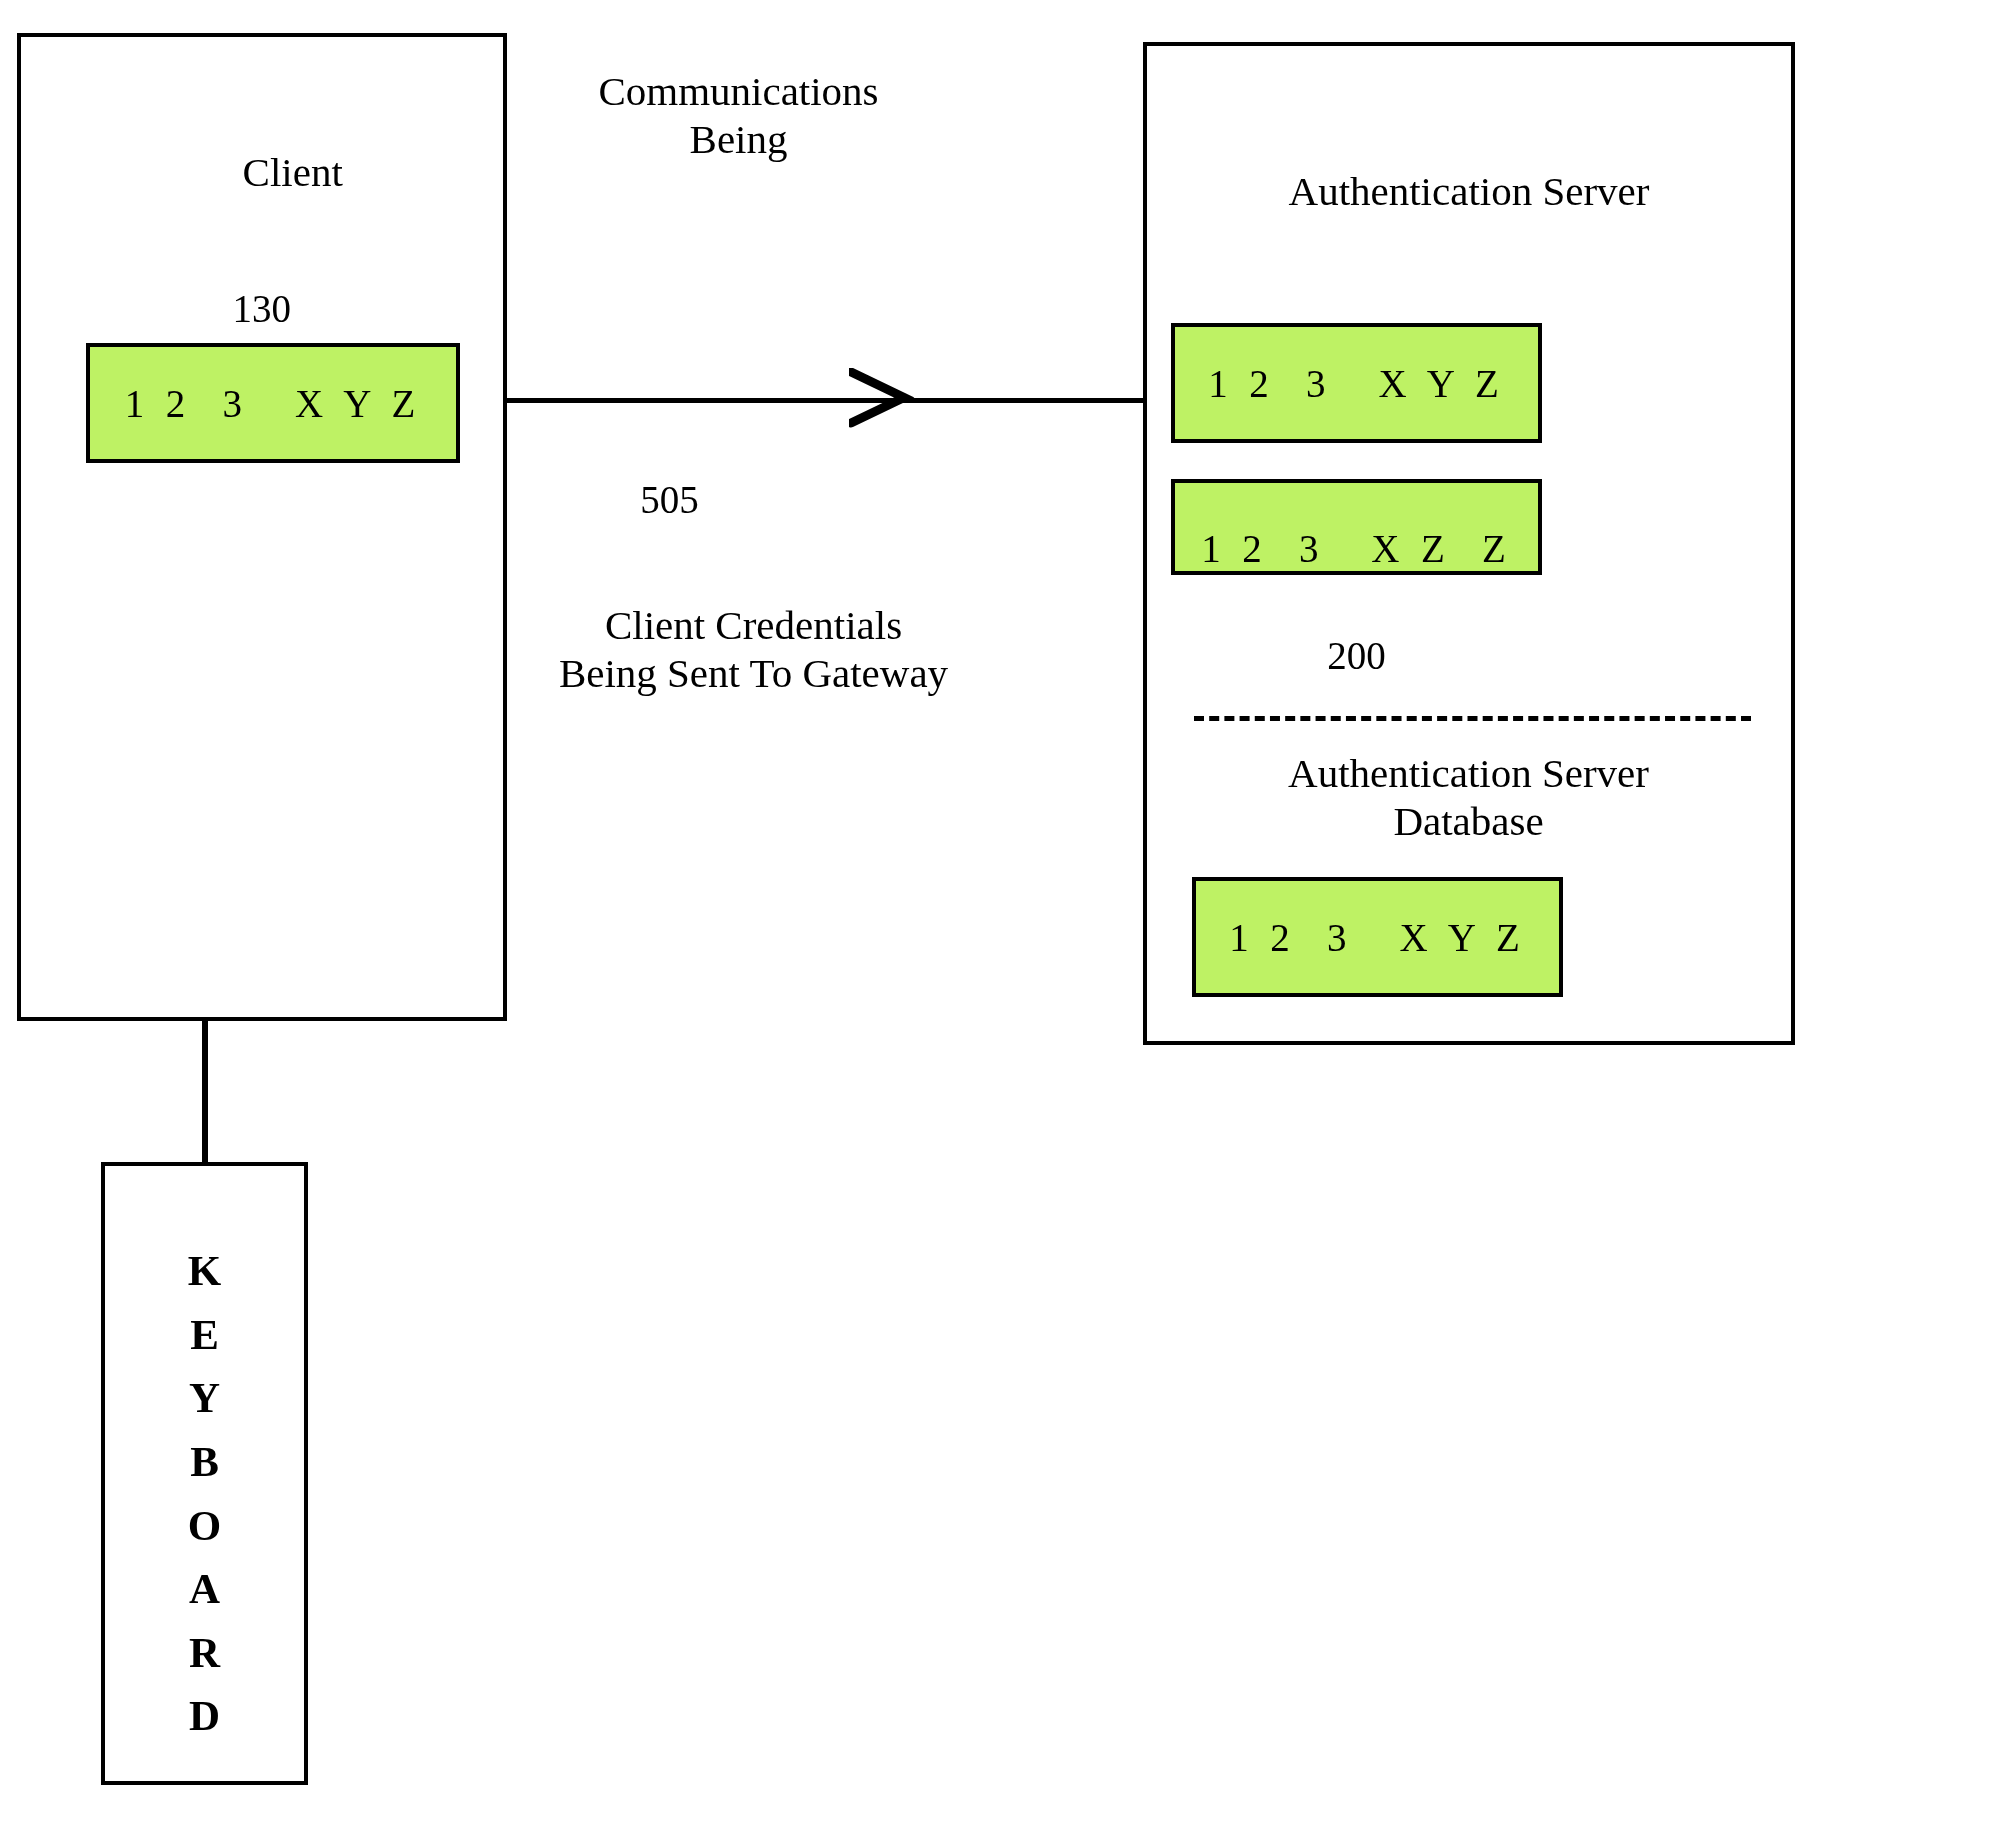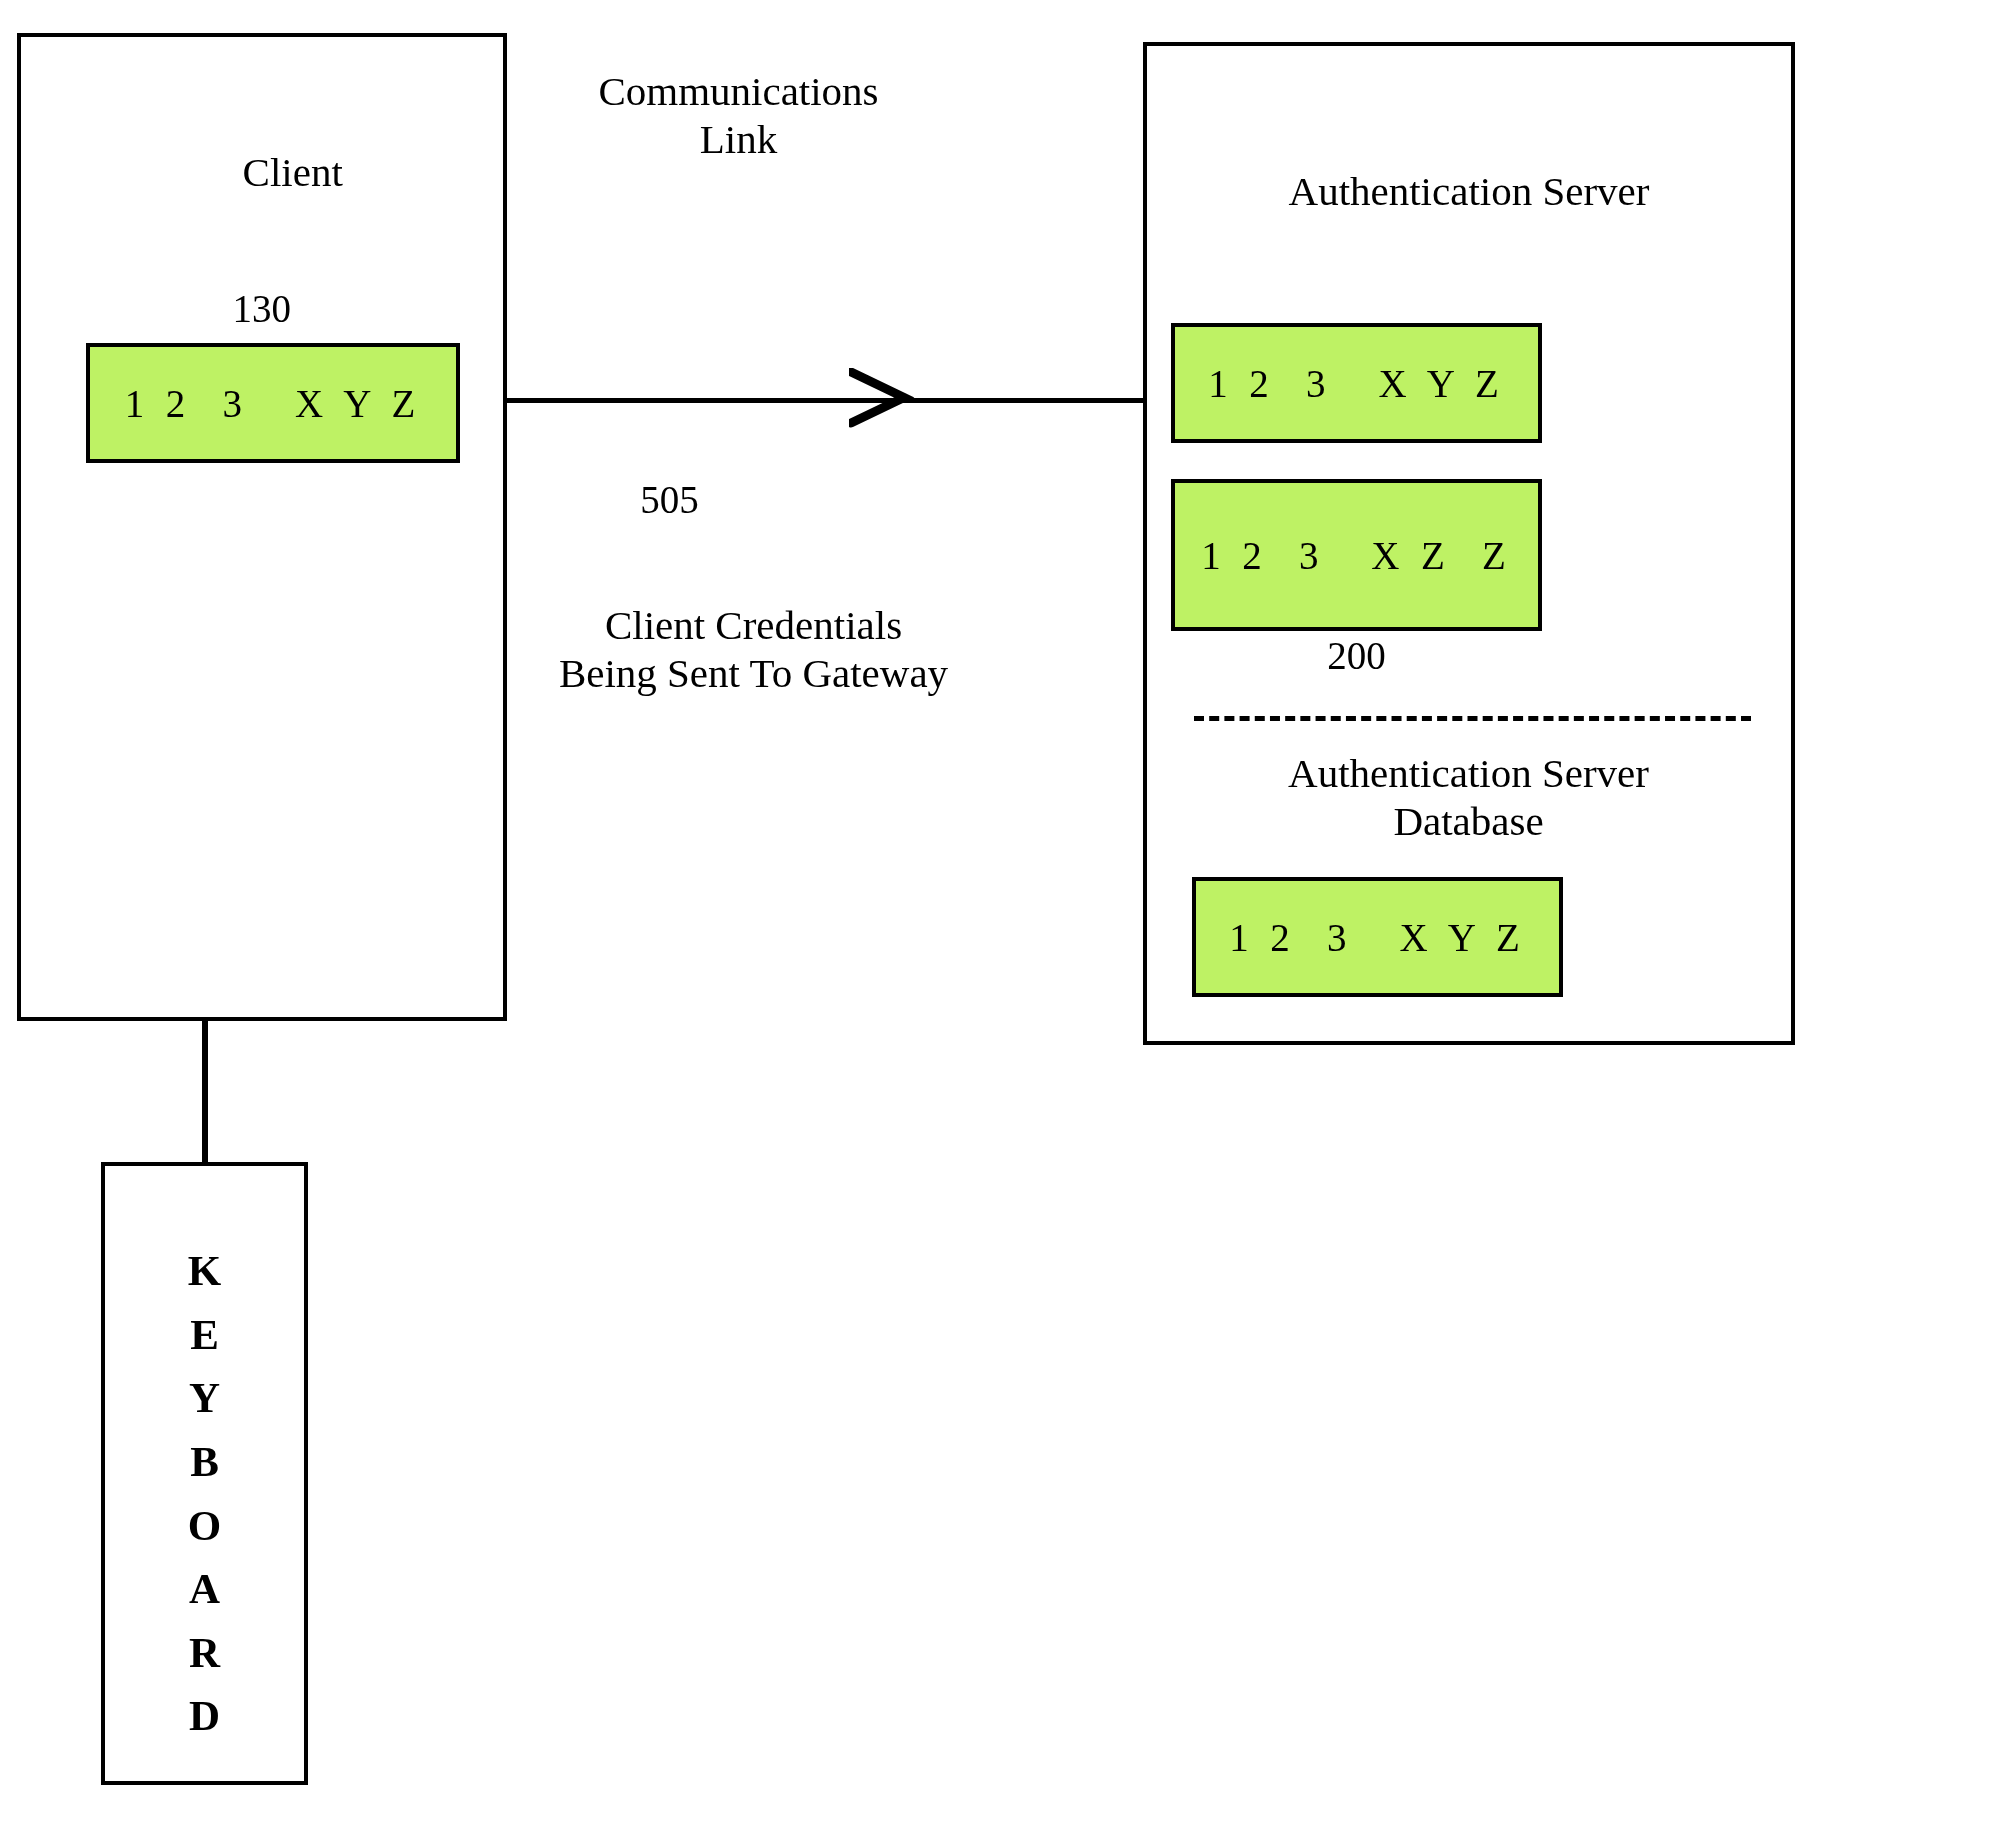--- a/index.html
+++ b/index.html
@@ -116,21 +116,21 @@
     <span>E</span>
     <span>Y</span>
     <span>B</span>
     <span>O</span>
     <span>A</span>
     <span>R</span>
     <span>D</span>
   </div>
 
   <div class="label t-commlink" style="left:512px; top:67px; width:453px;">Communications
-Link</div>
+Being</div>
 
   <div class="hline" style="left:504px; top:398px; width:642px;"></div>
 
   <div class="arrowhead" style="left:849px; top:368px;">
     <svg width="69" height="61" viewBox="0 0 70 62" aria-hidden="true">
       <path d="M2 4 L56 30 L2 56" fill="none" stroke="#000000" stroke-width="9" stroke-linecap="round" stroke-linejoin="miter"></path>
     </svg>
   </div>
 
   <div class="label t-ref" style="left:512px; top:477px; width:315px;">505</div>
@@ -139,21 +139,21 @@
 Being Sent To Gateway</div>
 
   <div class="box" style="left:1143px; top:42px; width:652px; height:1003px;"></div>
 
   <div class="label t-server" style="left:1143px; top:167px; width:652px;">Authentication Server</div>
 
   <div class="inner-box" style="left:1171px; top:323px; width:371px; height:120px;">
     <span class="cred-text">1 2  3   X Y Z</span>
   </div>
 
-  <div class="inner-box" style="left:1171px; top:479px; width:371px; height:152px;">
+  <div class="inner-box" style="left:1171px; top:479px; width:371px; height:96px;align-items:flex-end;">
     <span class="cred-text">1 2  3   X Z  Z</span>
   </div>
 
   <div class="label t-ref" style="left:1171px; top:633px; width:371px;">200</div>
 
   <div class="dashed-sep" style="left:1194px; top:716px; width:557px;"></div>
 
   <div class="label t-dbtitle" style="left:1162px; top:749px; width:613px;">Authentication Server
 Database</div>
 

